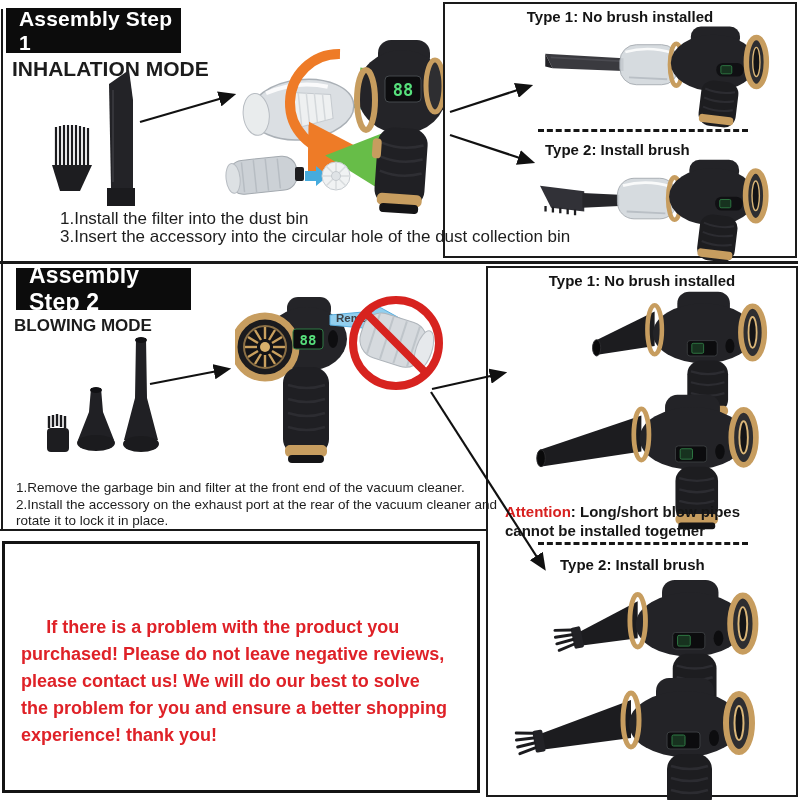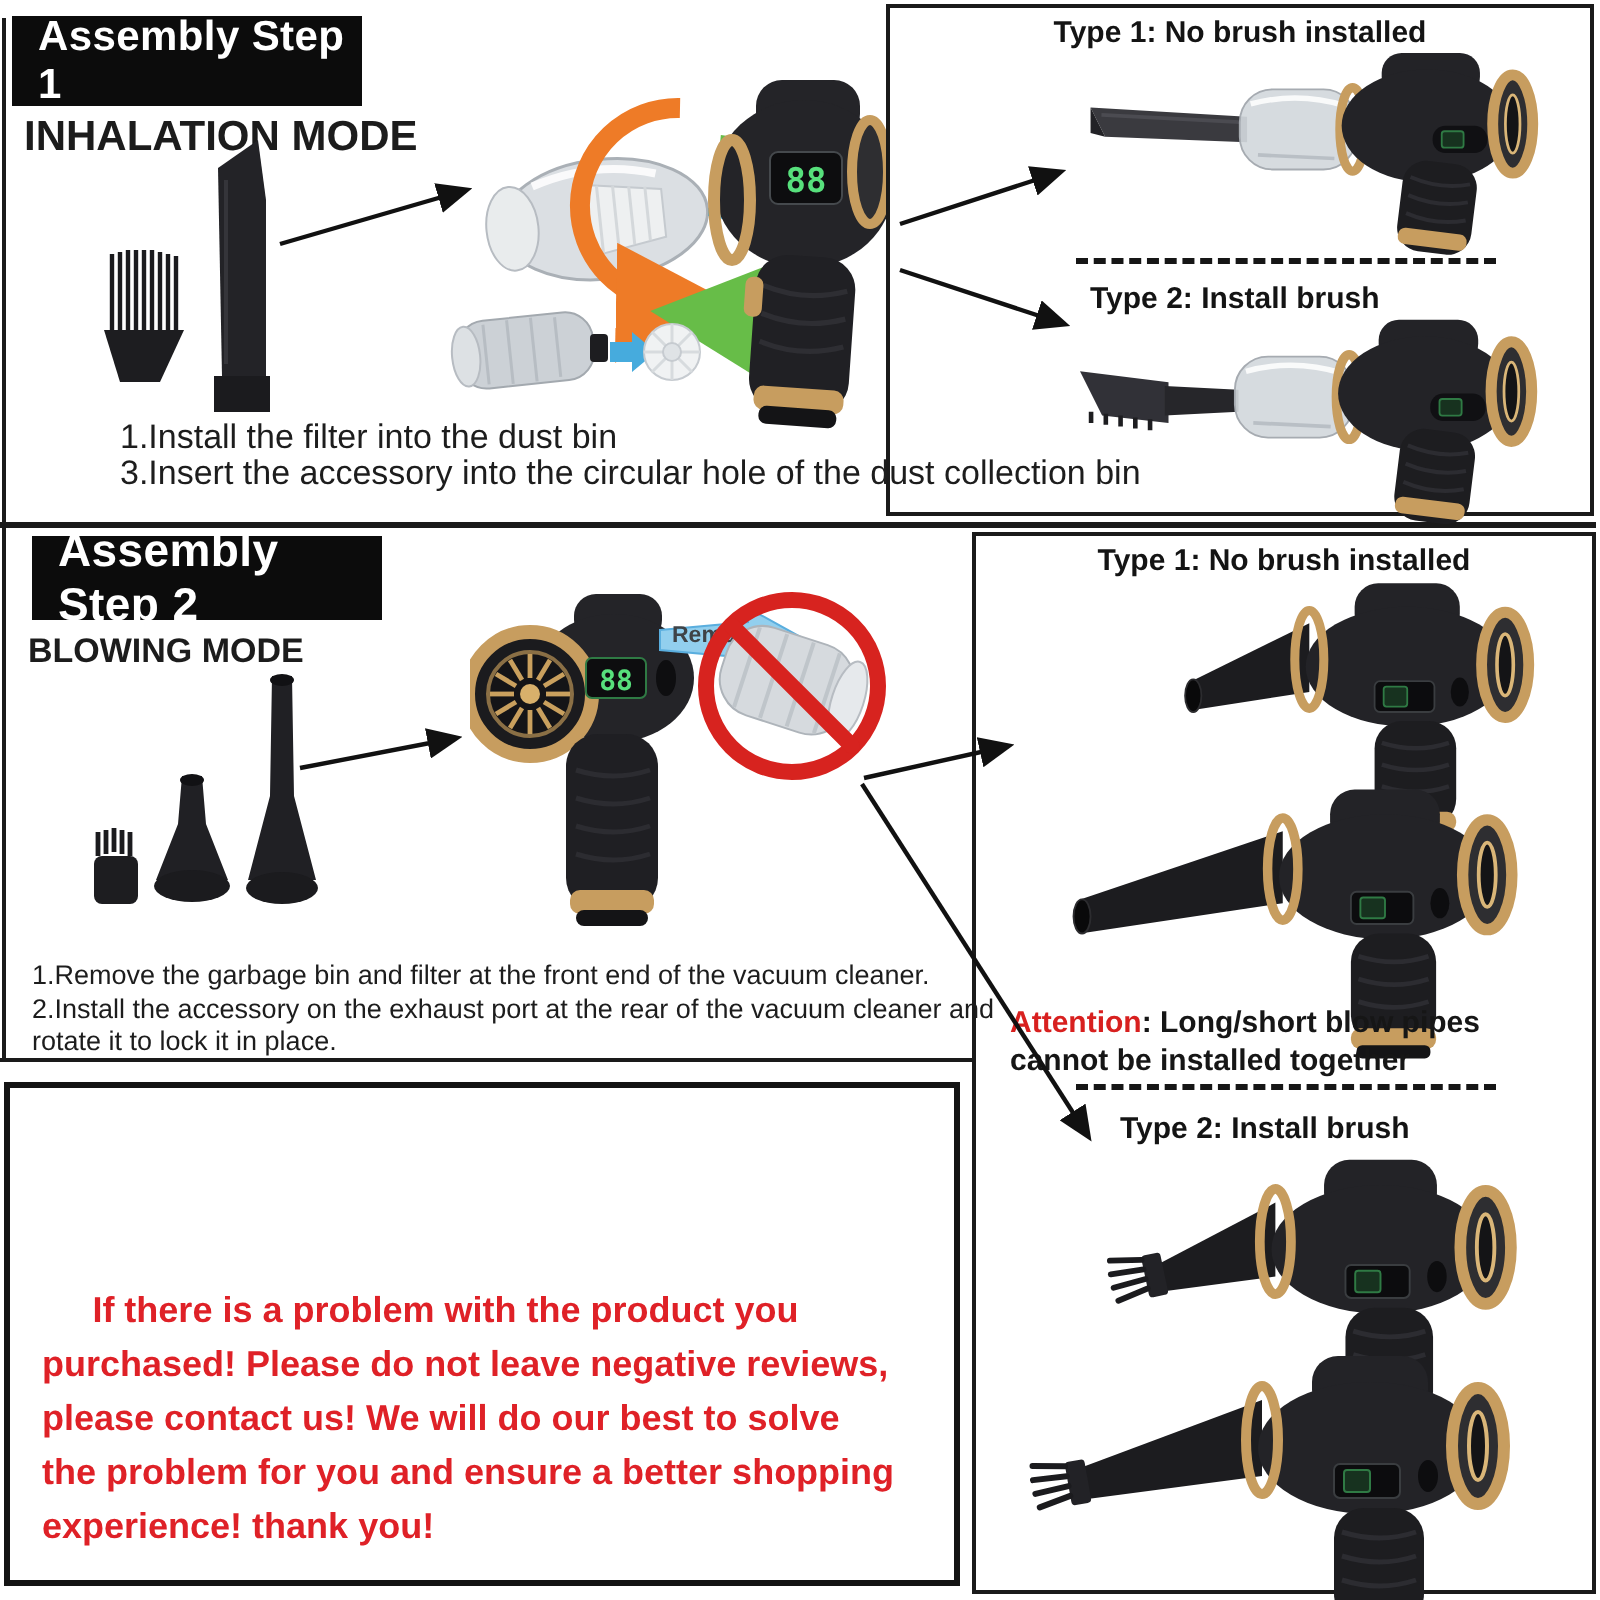--- a/index.html
+++ b/index.html
@@ -42,21 +42,21 @@
   .attention{position:absolute;left:505px;top:502px;width:288px;font-size:15px;font-weight:bold;line-height:19px;color:#161616;}
   .attention .red{color:#d8201f;text-align:right;}
   
   .remove-label{position:absolute;left:336px;top:312px;font-size:11.5px;font-weight:bold;color:#3f4347;}
   
   .notice{
     position:absolute;left:2px;top:541px;width:478px;height:252px;box-sizing:border-box;
     border:3px solid #141414;background:#ffffff;
   }
   .notice p{
-    margin:0;padding:98px 22px 0 16px;color:#df2127;font-weight:bold;
+    margin:0;padding:70px 22px 0 16px;color:#df2127;font-weight:bold;
     font-size:18px;line-height:27px;text-indent:1.4em;max-width:430px;
   }
   .overlay{position:absolute;left:0;top:0;pointer-events:none;}
 </style>
 </head>
 <body>
 
 <div class="canvas">
 
   <svg width="0" height="0" style="position:absolute" aria-hidden="true">

